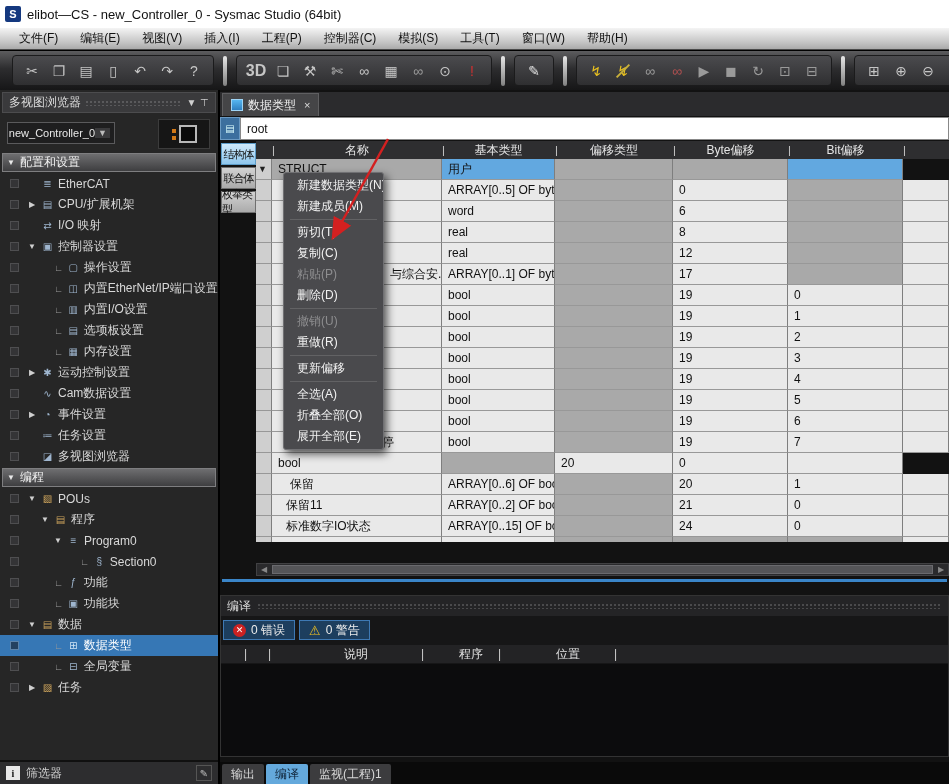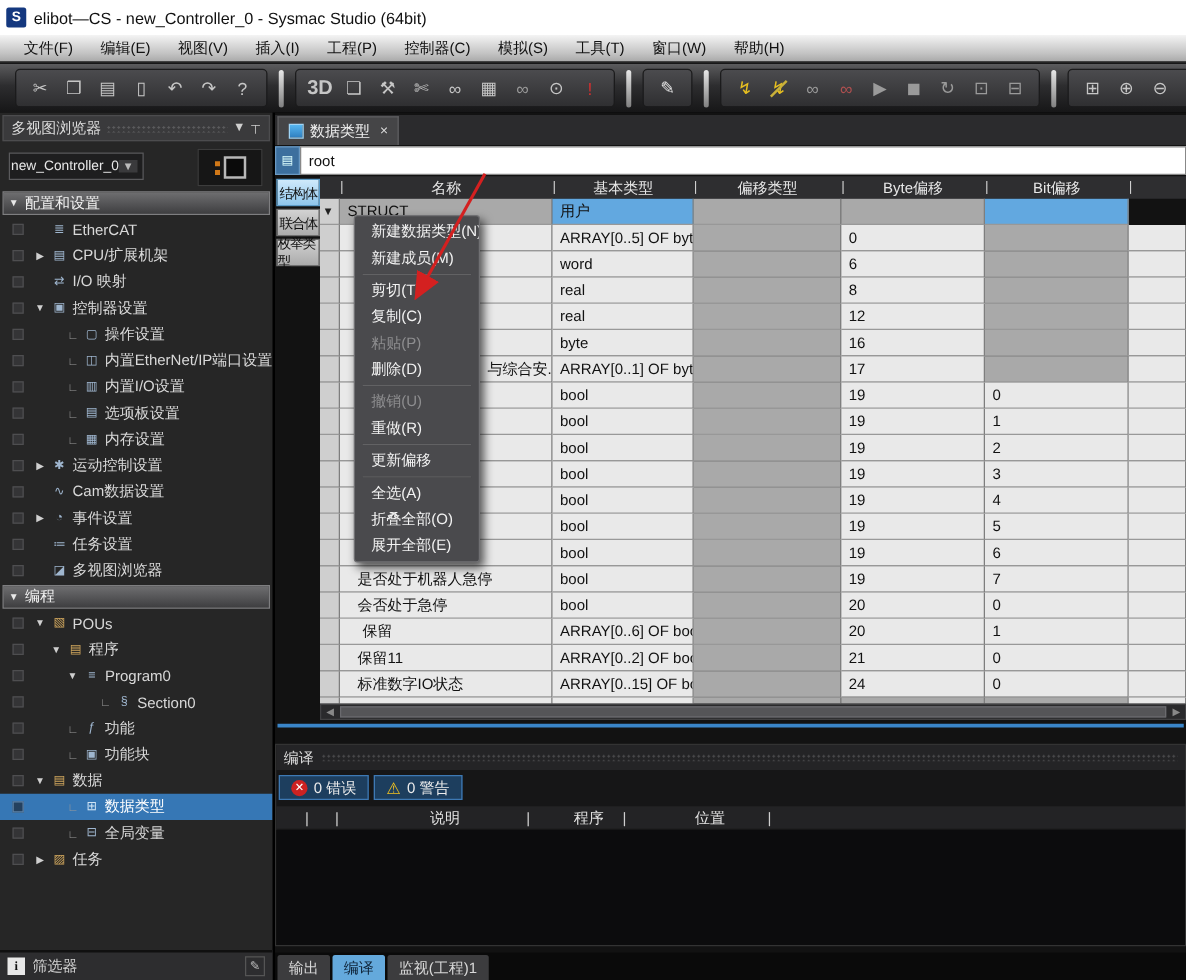--- a/index.html
+++ b/index.html
@@ -502,29 +502,20 @@
         <div class="cell exp"></div>
         <div class="cell lite" style="padding-left: 92px;">化</div>
         <div class="cell lite">real</div>
         <div class="cell gray"></div>
         <div class="cell lite">12</div>
         <div class="cell gray"></div>
         <div class="cell lite"></div>
       </div>
       <div class="dt-row">
         <div class="cell exp"></div>
-        <div class="cell lite" style="padding-left: 14px;"></div>
-        <div class="cell lite">byte</div>
-        <div class="cell gray"></div>
-        <div class="cell lite">16</div>
-        <div class="cell gray"></div>
-        <div class="cell lite"></div>
-      </div>
-      <div class="dt-row">
-        <div class="cell exp"></div>
         <div class="cell lite" style="padding-left: 118px;">与综合安...</div>
         <div class="cell lite">ARRAY[0..1] OF byte</div>
         <div class="cell gray"></div>
         <div class="cell lite">17</div>
         <div class="cell gray"></div>
         <div class="cell lite"></div>
       </div>
       <div class="dt-row">
         <div class="cell exp"></div>
         <div class="cell lite" style="padding-left: 14px;"></div>
@@ -592,21 +583,20 @@
         <div class="cell exp"></div>
         <div class="cell lite" style="padding-left: 14px;">是否处于机器人急停</div>
         <div class="cell lite">bool</div>
         <div class="cell gray"></div>
         <div class="cell lite">19</div>
         <div class="cell lite">7</div>
         <div class="cell lite"></div>
       </div>
       <div class="dt-row">
         <div class="cell exp"></div>
-        <div class="cell lite" style="padding-left: 14px;">会否处于急停</div>
         <div class="cell lite">bool</div>
         <div class="cell gray"></div>
         <div class="cell lite">20</div>
         <div class="cell lite">0</div>
         <div class="cell lite"></div>
       </div>
       <div class="dt-row">
         <div class="cell exp"></div>
         <div class="cell lite" style="padding-left: 18px;">保留</div>
         <div class="cell lite">ARRAY[0..6] OF bool</div>

